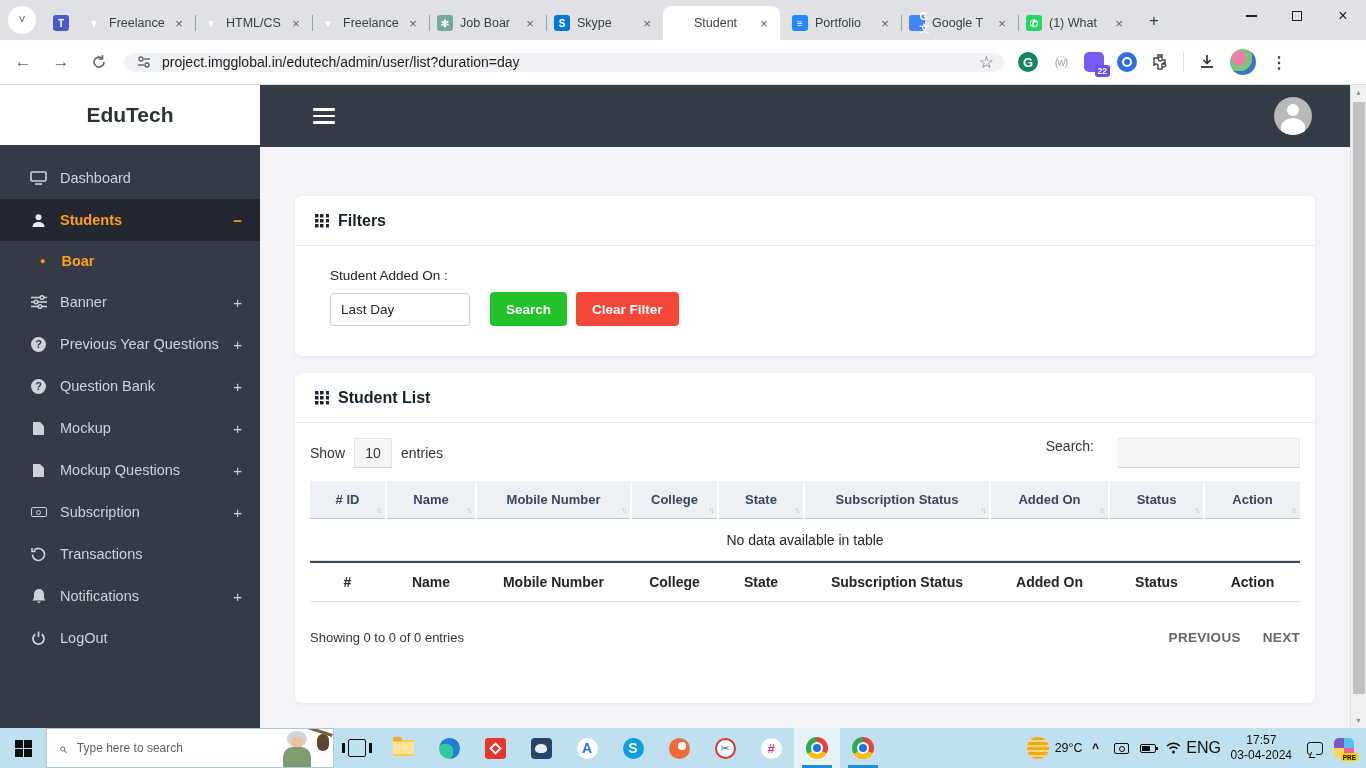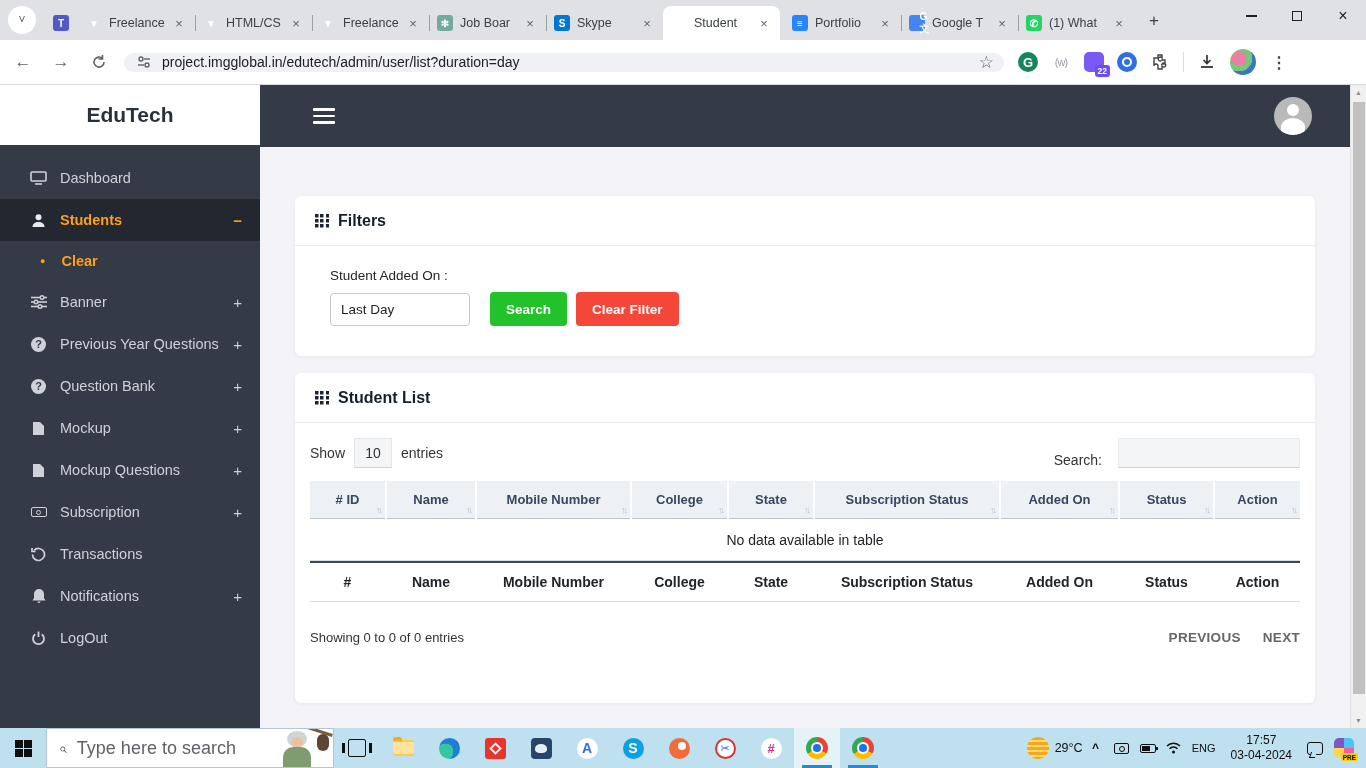--- a/index.html
+++ b/index.html
@@ -86,50 +86,50 @@
   .f-row { display:flex; align-items:center; }
   .f-select { width:140px; height:33px; border:1px solid #c3c7cc; border-radius:4px; display:flex; align-items:center; padding-left:10px; font-size:13.5px; color:#212529; background:#fff; }
   .btn { height:34px; border:none; border-radius:4px; color:#fff; font-weight:bold; font-size:13.5px; font-family:"Liberation Sans",sans-serif; padding:0 16px; }
   .btn-green { background:#22c32a; margin-left:20px; }
   .btn-red { background:#f4473a; margin-left:9px;text-align:right; }
 
   .list-card { top:288px; height:330px; }
   .list-controls { display:flex; align-items:center; padding:15px 15px 0 15px; }
   .lc-left { display:flex; align-items:center; gap:9px; font-size:14px; color:#333; }
   .show-box { width:38px; height:30px; background:#f4f5f7; border:1px solid #e3e5e8; border-bottom-color:#cfd2d6; display:flex; align-items:center; justify-content:center; font-size:14px; color:#333; }
-  .lc-right { margin-left:auto; display:flex; align-items:flex-end; gap:16px; font-size:14px; color:#333; }
+  .lc-right { margin-left:auto; display:flex; align-items:flex-start; gap:24px; font-size:14px; color:#333; }
   .search-box { width:182px; height:30px; background:#f4f5f7; border:1px solid #e9eaec; border-bottom-color:#cfd2d6; font-size:14px; padding:0 8px; font-family:"Liberation Sans",sans-serif; }
 
   .dtable { margin:13px 15px 0 15px; }
   .t-row { display:flex; gap:2px; }
   .t-cell { background:#edf1f5; height:38px; position:relative; display:flex; align-items:center; justify-content:center; font-size:13px; font-weight:bold; color:#39465e; border-bottom:1px solid #bcc6d2; }
   .sort { position:absolute; right:4px; bottom:3px; font-size:9px; color:#b6bdc8; letter-spacing:-2px; }
   .t-empty { height:42px; display:flex; align-items:center; justify-content:center; font-size:14px; color:#212529; border-bottom:1px solid #d9dee4; }
   .t-foot { display:flex; gap:2px; border-top:2px solid #3f4852; border-bottom:1px solid #d9dee4; }
   .t-fcell { height:38px; display:flex; align-items:center; justify-content:center; font-size:14px; font-weight:bold; color:#212529; background:#fff; }
-  .c0{width:75px;} .c1{width:88px;} .c2{width:153px;} .c3{width:95px;} .c4{width:84px;} .c5{width:184px;} .c6{width:117px;} .c7{width:93px;} .c8{flex:1;}
+  .c0{width:75px;} .c1{width:88px;} .c2{width:153px;} .c3{width:85px;} .c4{width:84px;} .c5{width:184px;} .c6{width:117px;} .c7{width:93px;} .c8{flex:1;}
 
   .list-foot { display:flex; align-items:center; padding:28px 15px 0 15px; }
   .info-text { font-size:13px; color:#333; }
   .pager { margin-left:auto; display:flex; gap:22px; font-size:13.5px; font-weight:bold; color:#666; letter-spacing:.3px; }
 
   
   .scrollbar { position:absolute; right:0; top:0; width:16px; height:643px; background:#f0f0f0; border-left:1px solid #e2e2e2; }
   .sb-arrow { height:15px; display:flex; align-items:center; justify-content:center; color:#8f8f8f; font-size:7px; }
   .sb-thumb { position:absolute; left:2px; top:17px; width:12px; height:592px; background:#c1c1c1; }
   .sb-arrow.down { position:absolute; bottom:0; left:0; right:0; }
 
   
   .taskbar { position:absolute; left:0; top:728px; width:1366px; height:40px; background:#bfe0ee; display:flex; align-items:center; }
   .start { width:46px; height:40px; display:flex; align-items:center; justify-content:center; }
   .winlogo { width:17px; height:17px; display:grid; grid-template-columns:8px 8px; grid-template-rows:8px 8px; gap:1px; }
   .winlogo i { background:#0f0f0f; display:block; }
   .tsearch { width:288px; height:40px; background:#fff; border:1px solid #b0c8d4; display:flex; align-items:center; padding:0 0 0 12px; gap:10px; position:relative; overflow:hidden; }
   .tsearch .mag { color:#444; font-size:14px; transform:scaleX(-1); }
-  .tsearch .ph { font-size:18px; color:#5f6368; flex:1; }
+  .tsearch .ph { font-size:12px; color:#5f6368; flex:1; }
   .doodle { width:74px; height:40px; position:relative; flex:none; }
   .doodle .hair { position:absolute; left:28px; top:3px; width:20px; height:16px; border-radius:50%; background:#cfd4d6; }
   .doodle .face { position:absolute; left:32px; top:9px; width:12px; height:11px; border-radius:50%; background:#e8c39e; }
   .doodle .body { position:absolute; left:24px; top:19px; width:28px; height:21px; border-radius:10px 10px 0 0; background:#7e9c6f; }
   .doodle .branch { position:absolute; right:0px; top:2px; width:26px; height:3px; background:#7c5b3a; transform:rotate(18deg); }
   .doodle .monkey { position:absolute; right:4px; top:6px; width:12px; height:17px; border-radius:6px; background:#5a4632; }
   .tk-ico { width:46px; height:40px; display:flex; align-items:center; justify-content:center; position:relative; flex:none; }
   .tk-ico.active-app { background:rgba(255,255,255,.6); }
   .underline { position:absolute; bottom:0; left:8px; right:8px; height:3px; background:#1e8fd5; }
   .taskview { width:18px; height:18px; border:1.6px solid #0f0f0f; border-radius:2px; position:relative; background:transparent; }
@@ -320,21 +320,21 @@
               <circle cx="7.5" cy="4.2" r="3" fill="#e8eaed"></circle>
               <path d="M1.5 14c0-3.3 2.7-5 6-5s6 1.7 6 5z" fill="#e8eaed"></path>
             </svg>
           </span>
         <span>Students</span>
         <span class="exp">−</span>
       </div>
 
       <div class="nav-sub">
         <span class="dot" style="font-size:9px;">●</span>
-        <span>Clear</span>
+        <span>Boar</span>
       </div>
 
       <div class="nav-item">
         <span class="sicon">
             <svg width="16" height="14" viewBox="0 0 16 14">
               <line x1="0" y1="2.5" x2="16" y2="2.5" stroke="#ced2d8" stroke-width="1.6"></line>
               <circle cx="11" cy="2.5" r="1.8" fill="#343a46" stroke="#ced2d8" stroke-width="1.4"></circle>
               <line x1="0" y1="7" x2="16" y2="7" stroke="#ced2d8" stroke-width="1.6"></line>
               <circle cx="5" cy="7" r="1.8" fill="#343a46" stroke="#ced2d8" stroke-width="1.4"></circle>
               <line x1="0" y1="11.5" x2="16" y2="11.5" stroke="#ced2d8" stroke-width="1.6"></line>
@@ -627,21 +627,21 @@
       <div class="tray-ico">
           <span class="battery"></span>
         </div>
       <div class="tray-ico">
         <svg width="15" height="12" viewBox="0 0 15 12">
             <path d="M1 4a9 9 0 0 1 13 0" fill="none" stroke="#0f0f0f" stroke-width="1.4"></path>
             <path d="M3.5 6.8a5.5 5.5 0 0 1 8 0" fill="none" stroke="#0f0f0f" stroke-width="1.4"></path>
             <circle cx="7.5" cy="10" r="1.5" fill="#0f0f0f"></circle>
           </svg>
       </div>
-      <div class="tray-ico" style="width:34px;font-size:11px;">
+      <div class="tray-ico" style="width:34px;font-size:16px;">
           <span>ENG</span>
         </div>
       <div class="clock">
         <div>17:57</div>
         <div>03-04-2024</div>
       </div>
       <div class="tray-ico">
           <span class="bubble"></span>
         </div>
       <div class="copilot">

